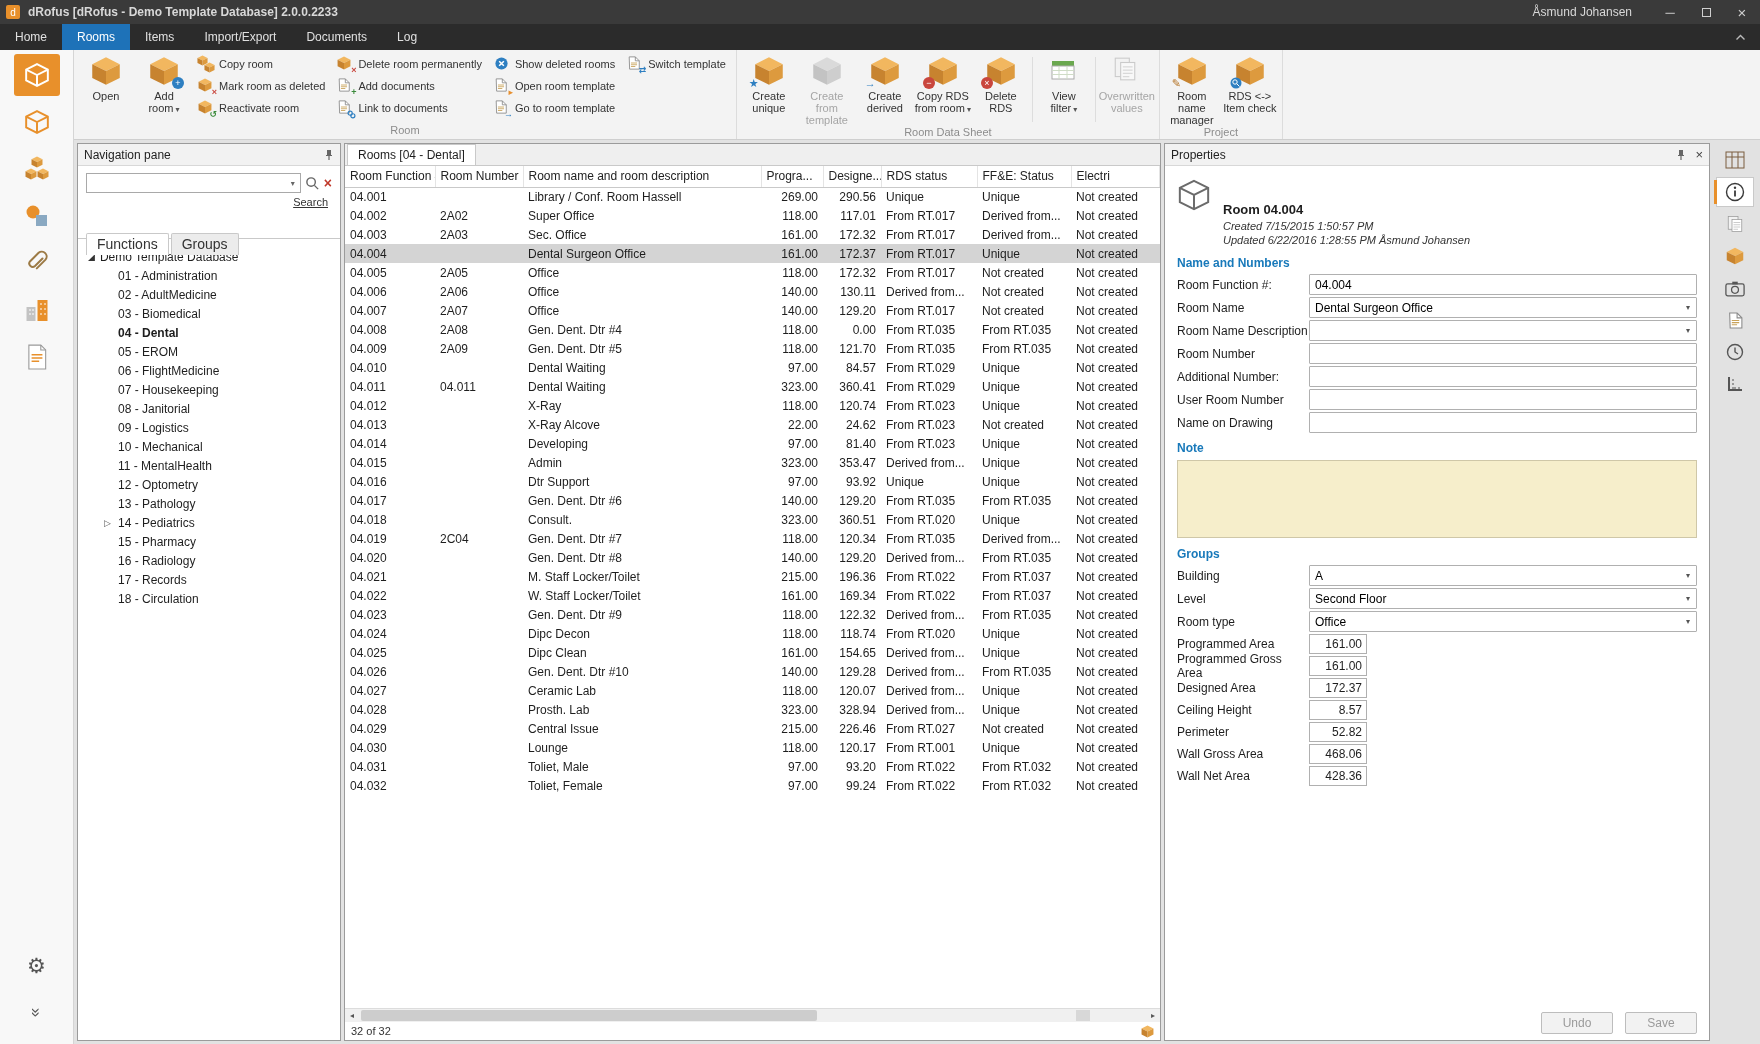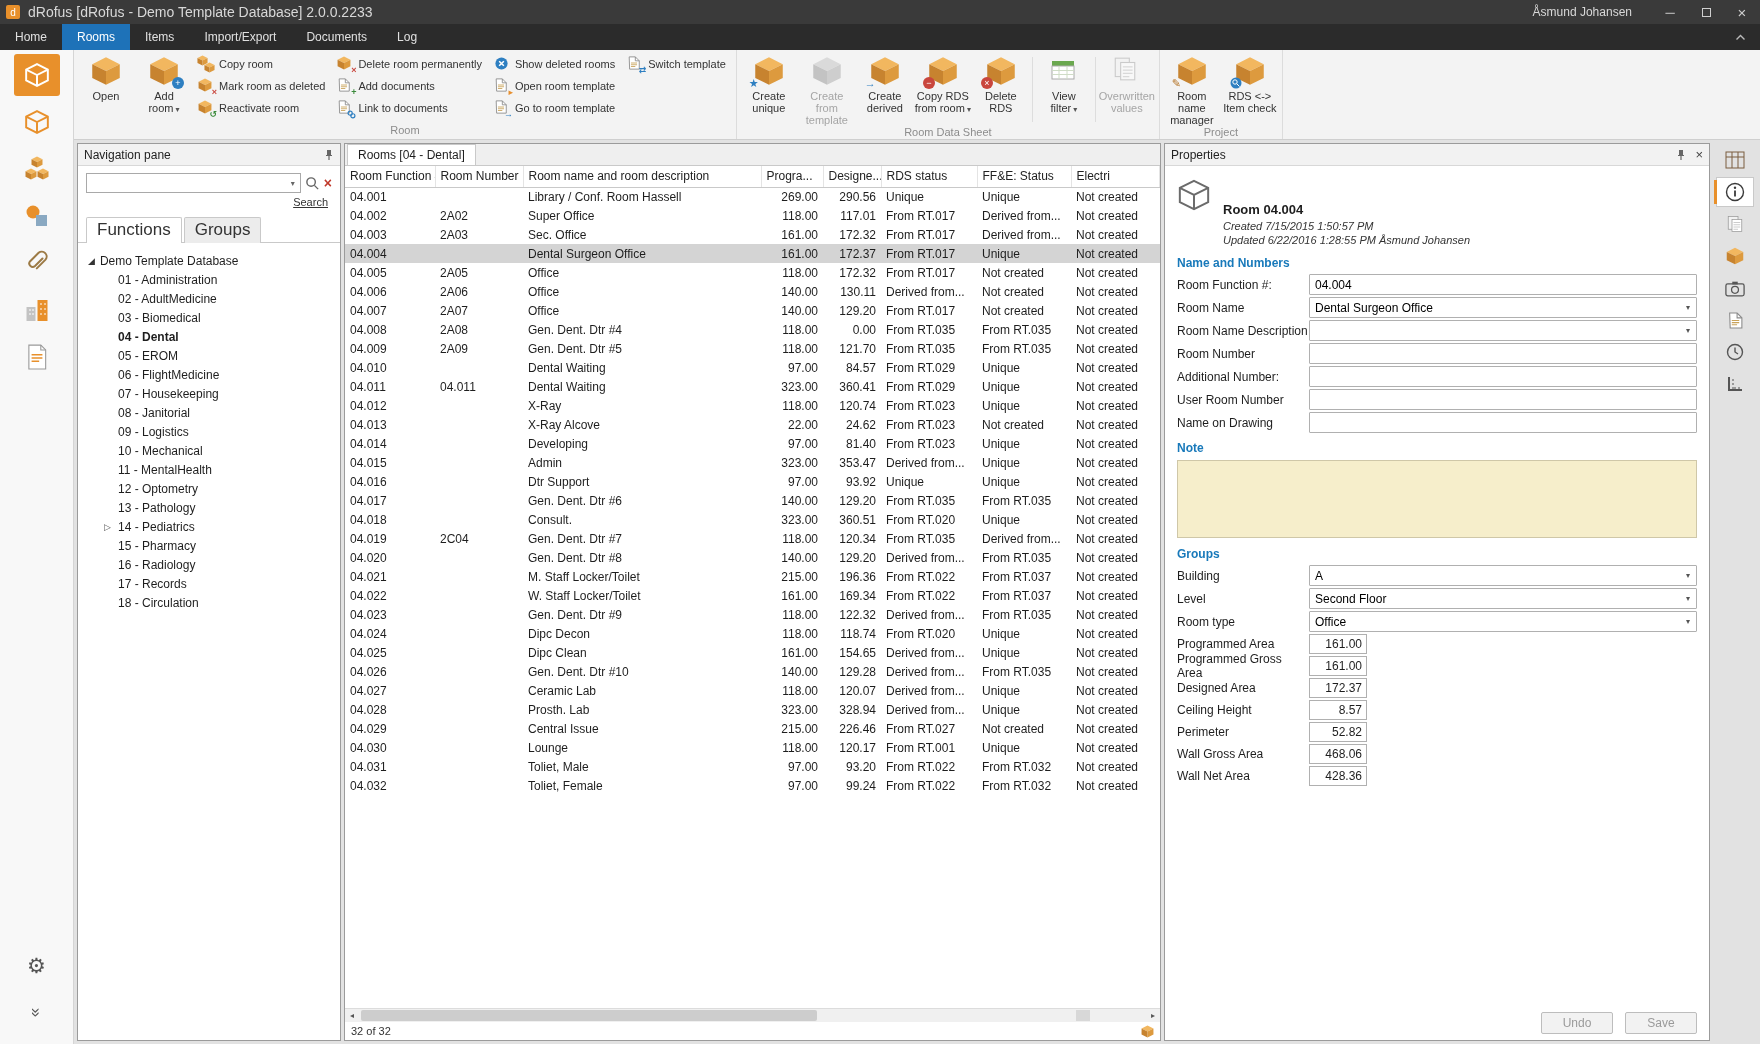--- a/index.html
+++ b/index.html
@@ -3,21 +3,21 @@
 <meta charset="utf-8">
 <style>
   * { margin:0; padding:0; box-sizing:border-box; }
   html,body { width:1760px; height:1044px; overflow:hidden; }
   body { font-family:"Liberation Sans","DejaVu Sans",sans-serif; font-size:12px; color:#1e1e1e; background:#dcdcdc; }
   svg { display:block; }
 
   
   .titlebar { height:24px; background:#3a3a3a; display:flex; align-items:center; color:#d8d8d8; padding-left:6px; }
   .app-icon { width:14px; height:14px; margin-right:8px; flex:none; }
-  .titlebar-title { font-size:14px; }
+  .titlebar-title { font-size:12px;font-weight:bold; }
   .titlebar-right { margin-left:auto; display:flex; align-items:center; height:100%; }
   .titlebar-user { margin-right:20px; font-size:12px; }
   .win-btn { width:36px; height:100%; display:flex; align-items:center; justify-content:center; color:#cfcfcf; font-size:13px; }
   .max-box { width:9px; height:9px; border:1px solid #cfcfcf; display:inline-block; }
 
   
   .tabbar { height:26px; background:#2b2b2b; display:flex; color:#e0e0e0; }
   .menu-tab { padding:0 15px; display:flex; align-items:center; font-size:12px; }
   .menu-tab.active { background:#1e72b8; color:#fff; }
   .tabbar-right { margin-left:auto; display:flex; align-items:center; padding-right:14px; }
@@ -61,21 +61,21 @@
   
   .nav-pane { width:264px; flex:none; }
   .nav-search-row { display:flex; align-items:center; gap:4px; padding:7px 8px 2px; }
   .search-box { flex:1; height:20px; border:1px solid #a9a9a9; background:#fff; display:flex; align-items:center; }
   .search-box input { flex:1; border:none; outline:none; height:100%; padding:0 4px; font:inherit; min-width:0; }
   .sb-dd { width:14px; text-align:center; font-size:8px; color:#666; flex:none; }
   .red-x { color:#c0392b; font-weight:bold; font-size:14px; line-height:1; }
   .search-link-row { text-align:right; padding:0 12px 4px; }
   .search-link { font-size:11px; color:#333; text-decoration:underline; }
   .nav-tabs { display:flex; padding:3px 8px 0; gap:2px; border-bottom:1px solid #c9c9c9; }
-  .nav-tab { padding:2px 10px 3px; font-size:17px; border:1px solid #c9c9c9; border-bottom:none; background:#ececec; color:#333; border-radius:2px 2px 0 0; position:relative; top:1px; }
+  .nav-tab { padding:2px 10px 3px; font-size:14px; border:1px solid #c9c9c9; border-bottom:none; background:#ececec; color:#333; border-radius:2px 2px 0 0; position:relative; top:17px; }
   .nav-tab.active { background:#fff; }
   .tree { padding:8px 4px; flex:1; overflow:hidden; }
   .tree-root { display:flex; align-items:center; gap:5px; height:19px; font-size:12px; padding-left:6px; }
   .tree-item { display:flex; align-items:center; height:19px; padding-left:36px; font-size:12px; position:relative; }
   .tree-item .expander { position:absolute; left:22px; font-size:9px; color:#555; }
   .tree-item.selected { font-weight:bold; }
   .root-exp { font-size:9px; color:#333; }
 
   
   .table-panel { flex:1; min-width:0; }

